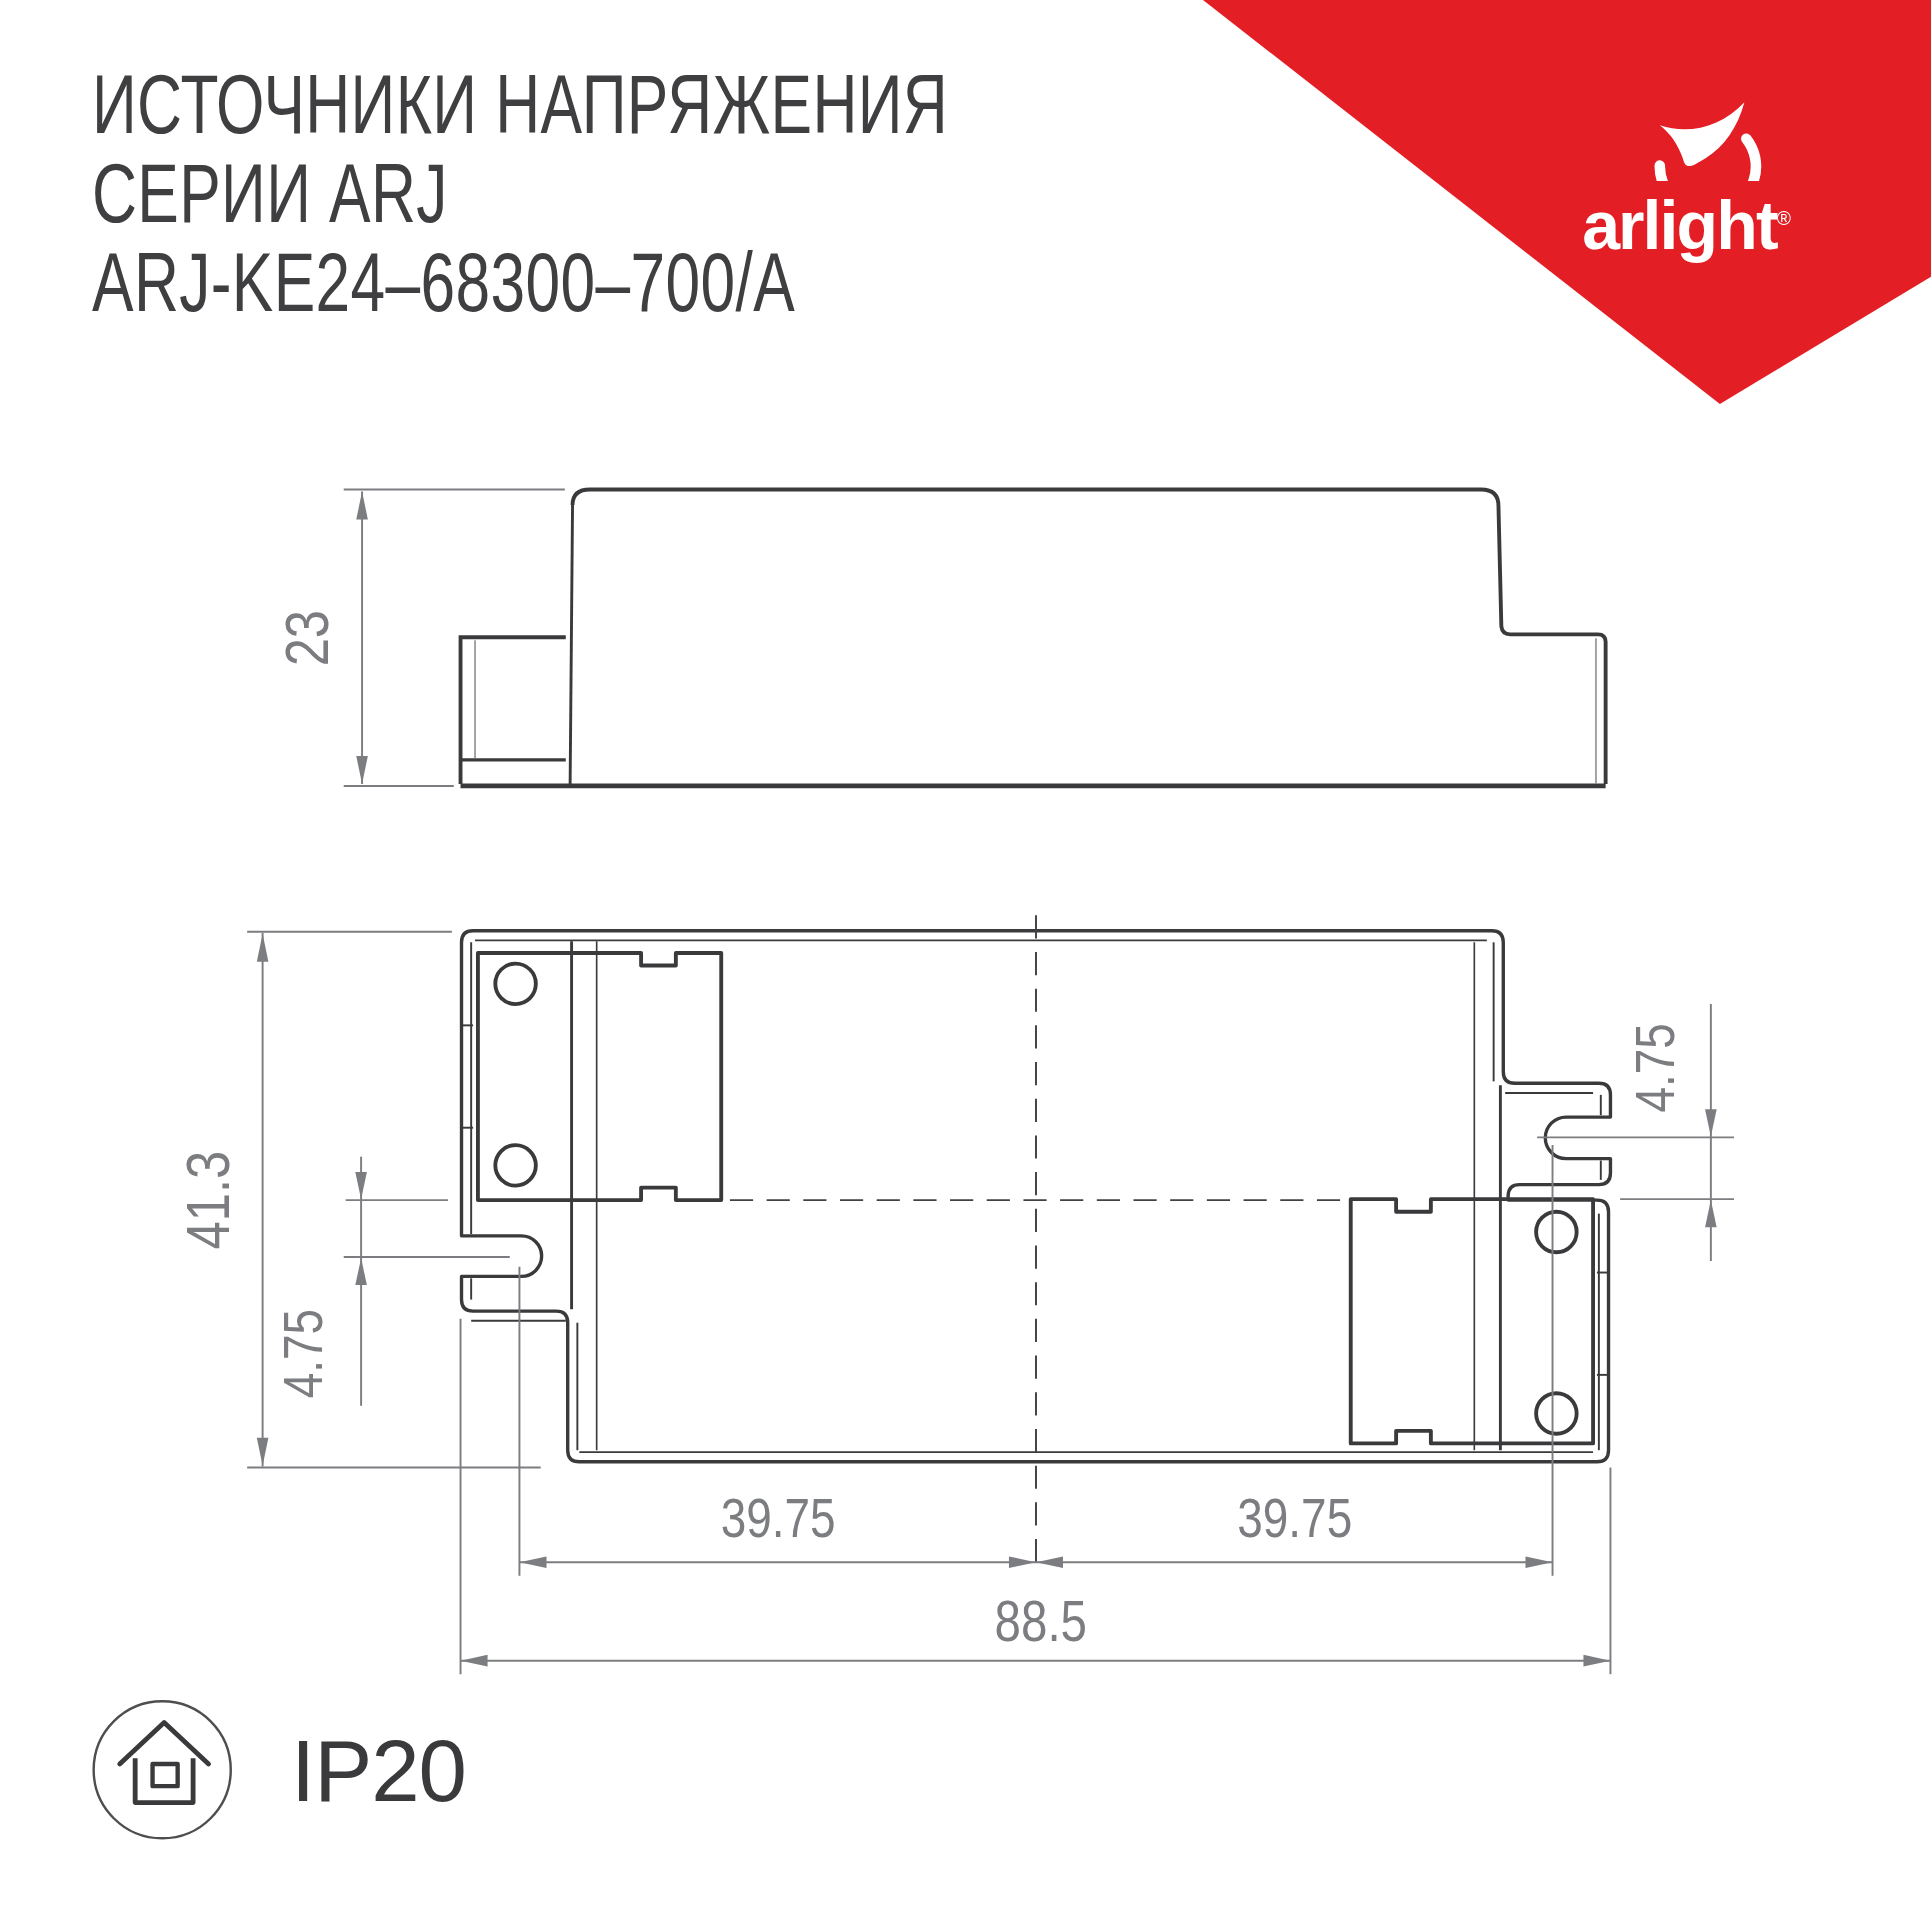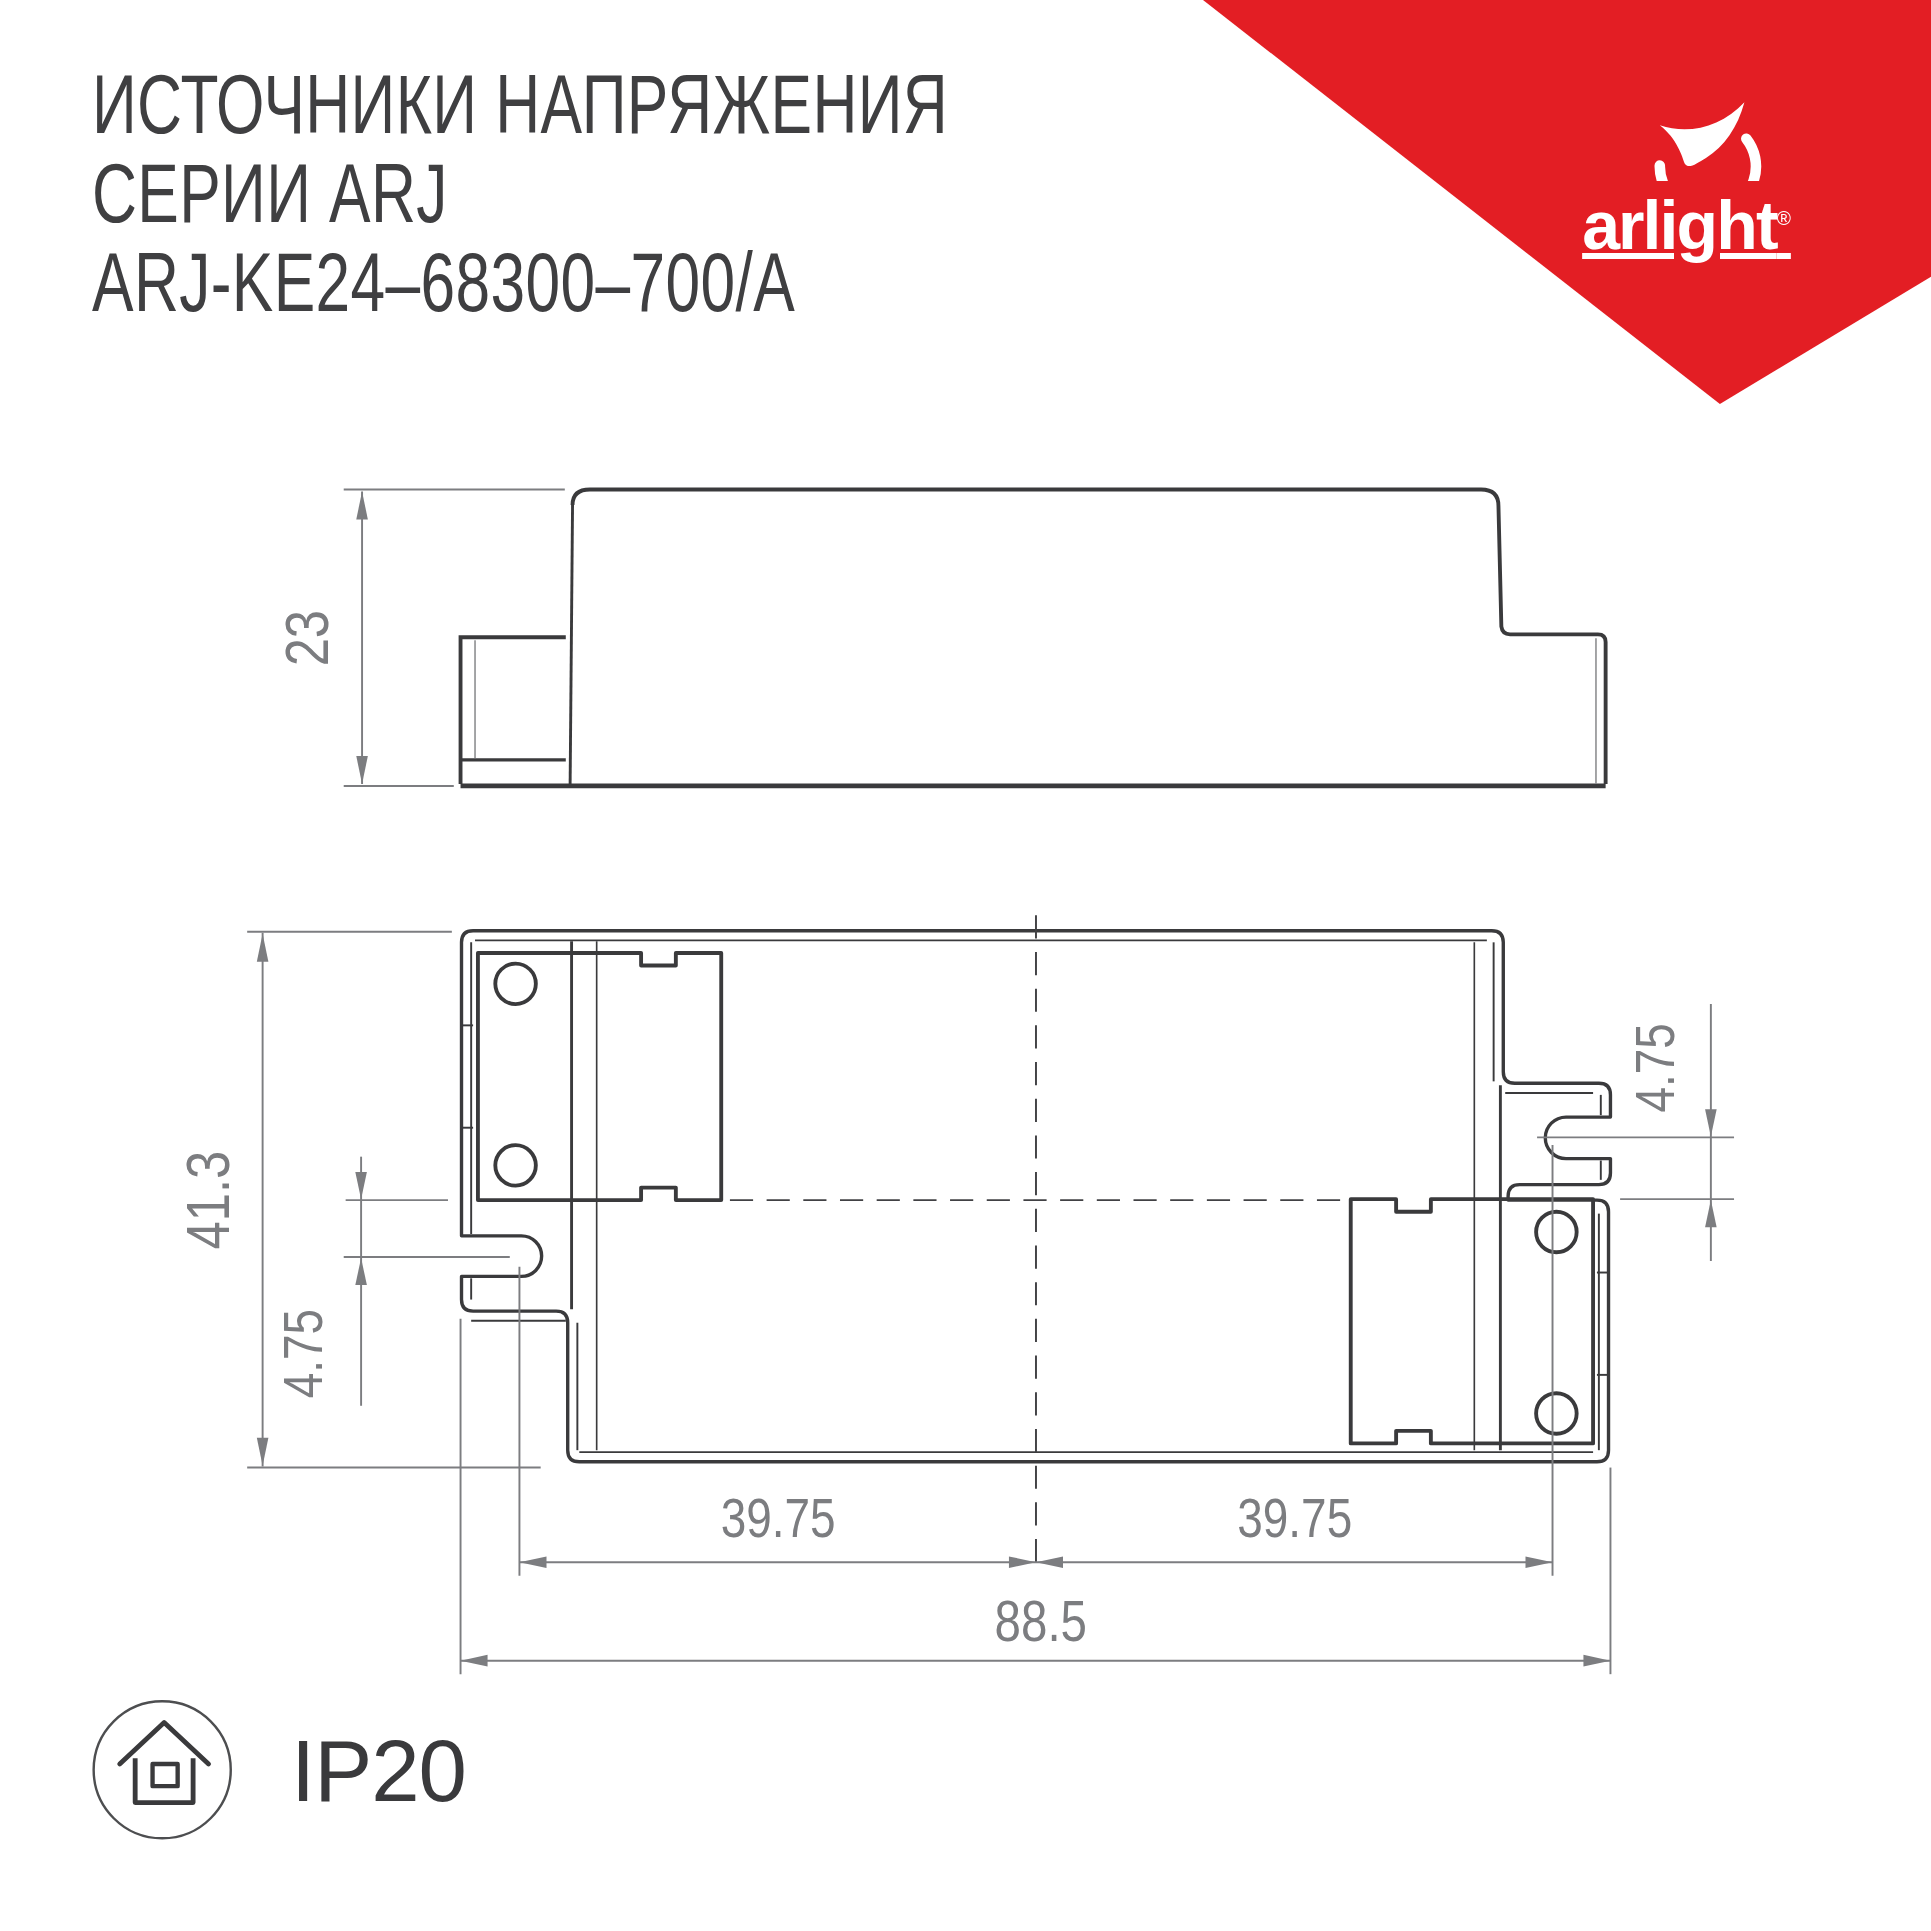--- a/index.html
+++ b/index.html
@@ -5,21 +5,21 @@
   html,body{margin:0;padding:0;background:#fff;}
   #canvas{position:relative;width:1931px;height:1931px;background:#fff;overflow:hidden;
           font-family:"Liberation Sans","DejaVu Sans",sans-serif;padding-left:13px;}
   
   .title{position:absolute;left:92px;top:60px;color:#3f3f41;font-size:83px;line-height:89px;
          letter-spacing:0.5px;transform:scaleX(.75);transform-origin:0 0;white-space:nowrap;}
   
   .tri{position:absolute;left:1203px;top:0;width:728px;height:404px;background:#e31e24;
        clip-path:polygon(0 0,100% 0,100% 68.5%,71% 100%);}
   .brandword{position:absolute;left:1537px;top:183px;width:299px;text-align:center;color:#fff;
-             font-size:68px;font-weight:bold;letter-spacing:-1.9px;line-height:71px;text-decoration:underline;}
+             font-size:68px;font-weight:bold;letter-spacing:-1.9px;line-height:71px;}
   .brandword sup{font-size:19.3px;font-weight:normal;vertical-align:super;letter-spacing:0;}
   .brandmark{position:absolute;left:1644px;top:81px;}
   
   .ipline{position:absolute;left:291px;top:1727px;color:#3a3a3c;font-size:87px;line-height:87px;
           letter-spacing:-1px;}
   .ipline .b{font-weight:normal;}
   svg{display:block;}
   .drawsvg{position:absolute;left:0;top:0;}
   text{font-family:"Liberation Sans","DejaVu Sans",sans-serif;}
 </style>

